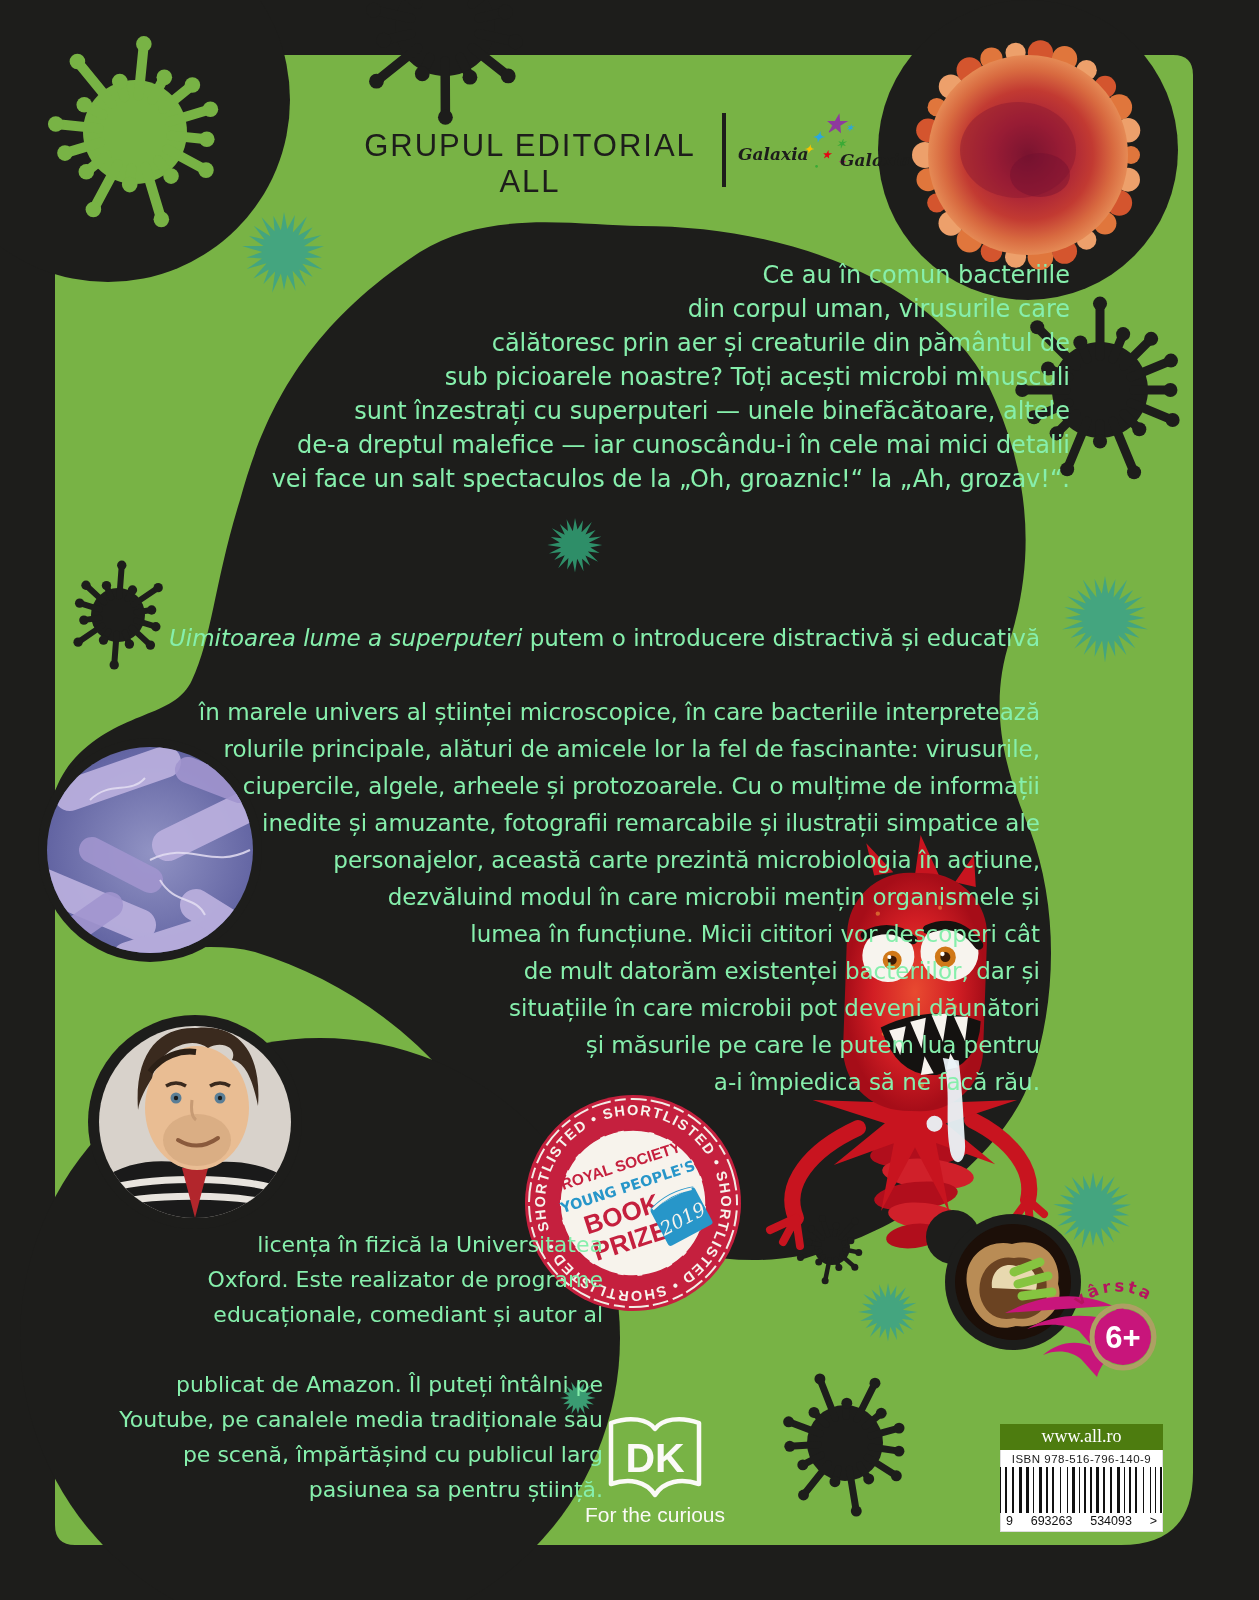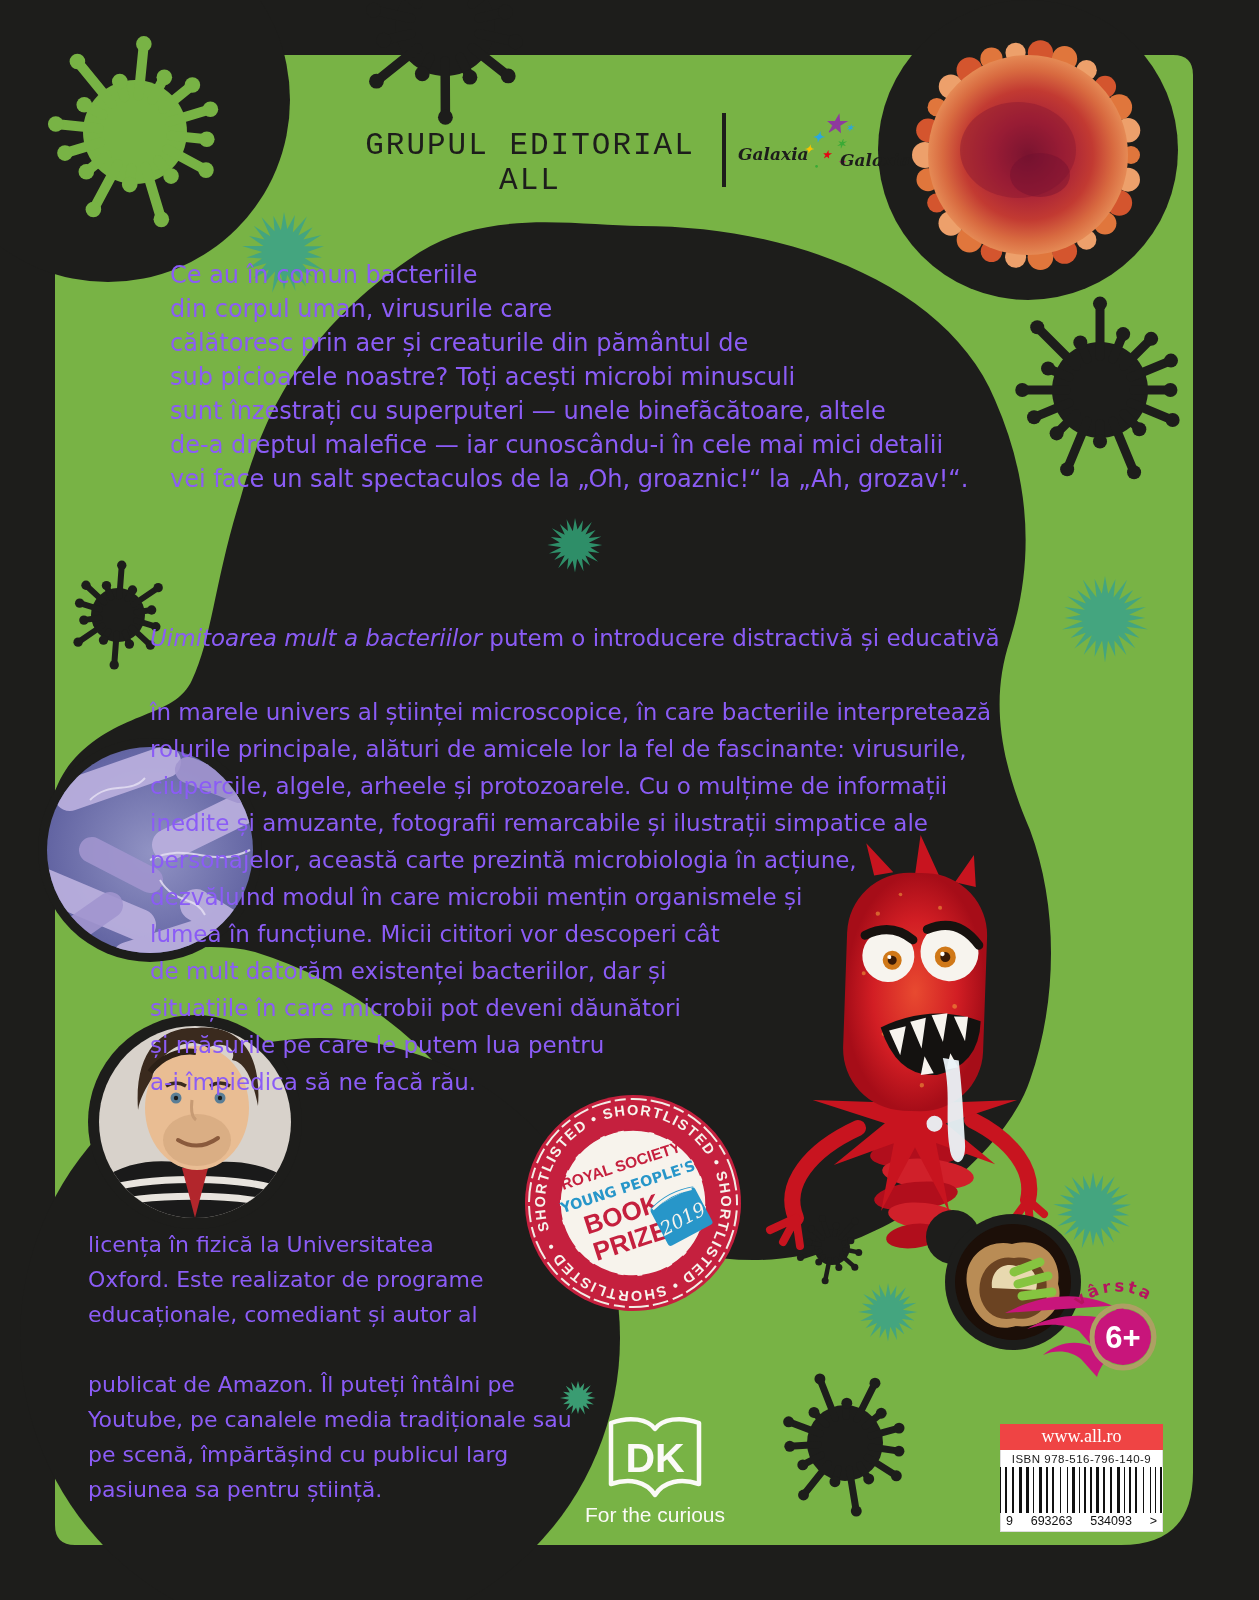--- a/index.html
+++ b/index.html
@@ -1,37 +1,37 @@
 <!DOCTYPE html>
 <html><head>
 <meta charset="utf-8">
 <style>
   html,body{margin:0;padding:0;background:#141413;}
   .page{position:relative;width:1259px;height:1600px;background:#1D1D1B;overflow:hidden;
         font-family:"DejaVu Sans",sans-serif;}
   .page svg.art{position:absolute;left:0;top:0;z-index:1;}
   .layer{position:absolute;z-index:3;}
-  .txt{color:#8b5cf6;text-align:left;white-space:pre-line;}
-  .publisher{font-family:Liberation Mono, monospace;color:#1D1D1B;
+  .txt{color:#86efac;text-align:right;white-space:pre-line;}
+  .publisher{font-family:Liberation Sans, sans-serif;color:#1D1D1B;
              font-size:31px;letter-spacing:2px;font-weight:500;text-align:center;}
   .divider{position:absolute;background:#1D1D1B;z-index:3;}
   .galaxia{position:absolute;z-index:3;width:170px;height:80px;font-family:"DejaVu Serif",serif;
            font-style:italic;font-weight:bold;color:#1D1D1B;font-size:17px;}
   .galaxia .w1{position:absolute;left:0;top:26px;}
   .galaxia .w2{position:absolute;left:102px;top:32px;}
   .star{position:absolute;line-height:1;}
   .blurb1{left:170px;top:258px;width:900px;font-size:24px;line-height:34px;}
   .desc{left:150px;top:583px;width:890px;font-size:23px;line-height:37px;}
   .desc .t{font-style:italic;}
   .bio{left:88px;top:1192px;width:515px;font-size:22px;line-height:35px;}
   .bio .n{font-weight:bold;}
   .bio .bk{font-style:italic;}
   .barcode{position:absolute;left:1000px;top:1424px;width:163px;z-index:4;background:#fff;
            box-shadow:0 0 0 1px #ddd inset;}
-  .barcode .site{background:#ef4444;color:#fff;font-family:"Liberation Serif",serif;
+  .barcode .site{background:#4d7c0f;color:#fff;font-family:"Liberation Serif",serif;
                  font-size:18px;text-align:center;padding:2px 0 3px 0;}
   .barcode .isbn{color:#222;font-size:11.5px;text-align:center;padding:3px 0 2px 0;
                  font-family:"Liberation Sans",sans-serif;letter-spacing:.5px;}
   .bars{height:46px;display:flex;align-items:stretch;justify-content:center;background:#fff;}
   .bars div{background:#111;}
   .digits{display:flex;justify-content:space-between;padding:1px 6px 4px 6px;color:#111;
           font-family:"Liberation Sans",sans-serif;font-size:12.5px;}
 </style>
 </head>
 <body>
@@ -504,21 +504,21 @@
 
 <div class="layer txt blurb1">Ce au în comun bacteriile
 din corpul uman, virusurile care
 călătoresc prin aer și creaturile din pământul de
 sub picioarele noastre? Toți acești microbi minusculi
 sunt înzestrați cu superputeri — unele binefăcătoare, altele
 de-a dreptul malefice — iar cunoscându-i în cele mai mici detalii
 vei face un salt spectaculos de la „Oh, groaznic!“ la „Ah, grozav!“.</div>
 
 <div class="layer txt desc">
-  <div><span class="t">Uimitoarea mult a bacteriilor</span><span> putem o introducere distractivă și educativă</span></div>
+  <div><span class="t">Uimitoarea lume a superputeri</span><span> putem o introducere distractivă și educativă</span></div>
   <div>în marele univers al științei microscopice, în care bacteriile interpretează
 rolurile principale, alături de amicele lor la fel de fascinante: virusurile,
 ciupercile, algele, arheele și protozoarele. Cu o mulțime de informații
 inedite și amuzante, fotografii remarcabile și ilustrații simpatice ale
 personajelor, această carte prezintă microbiologia în acțiune,
 dezvăluind modul în care microbii mențin organismele și
 lumea în funcțiune. Micii cititori vor descoperi cât
 de mult datorăm existenței bacteriilor, dar și
 situațiile în care microbii pot deveni dăunători
 și măsurile pe care le putem lua pentru

